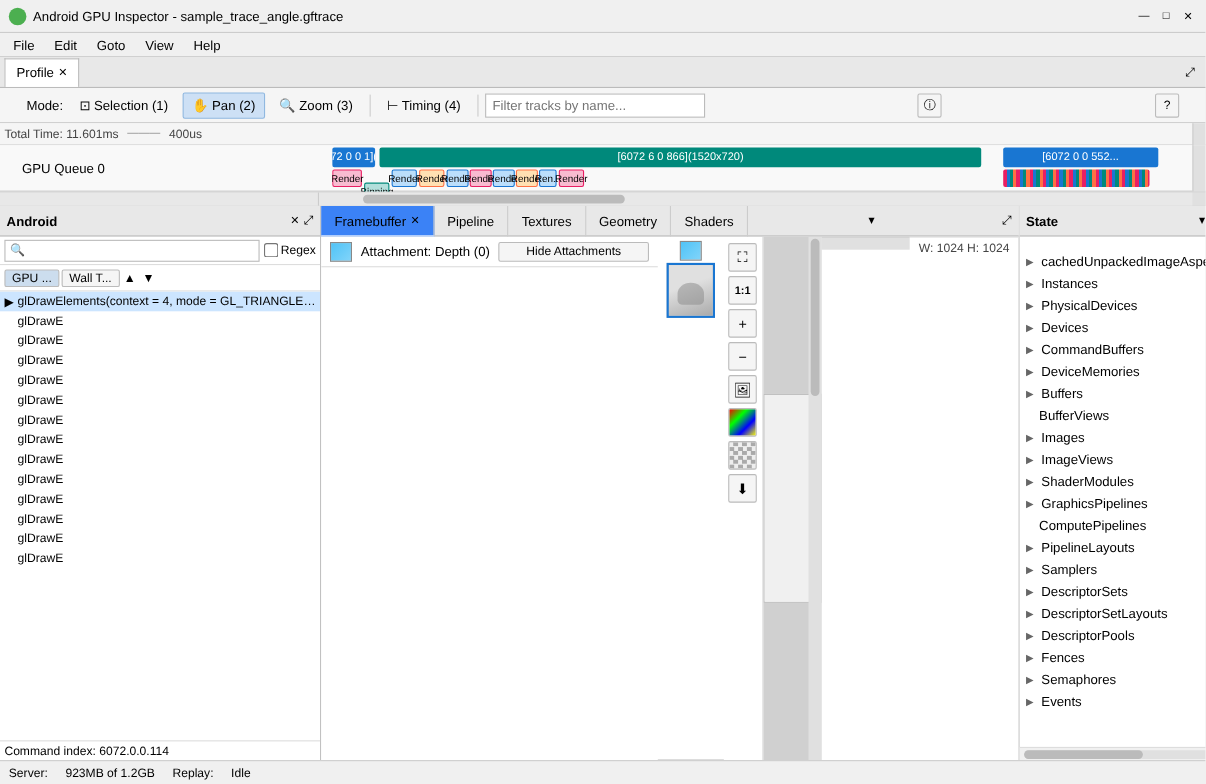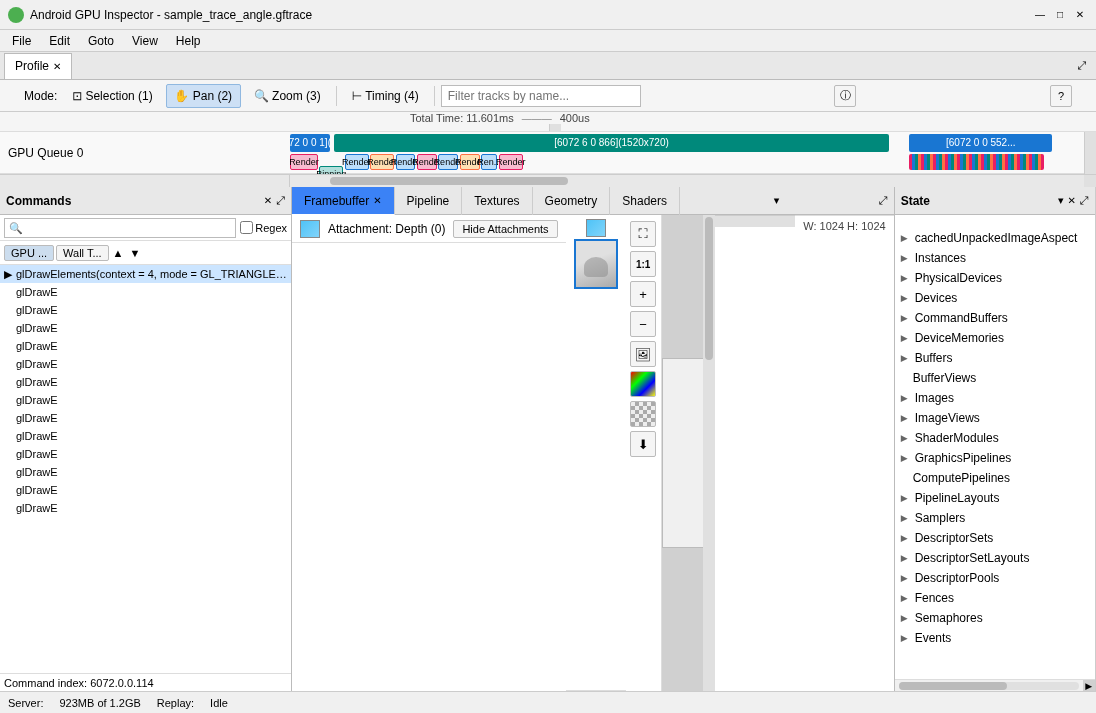--- a/index.html
+++ b/index.html
@@ -24,27 +24,27 @@
 
     
     #toolbar { display: flex; align-items: center; height: 32px; background: #f5f5f5; border-bottom: 1px solid #ccc; padding: 0 24px; gap: 4px; }
     .tool-btn { display: flex; align-items: center; gap: 3px; padding: 3px 8px; border: 1px solid transparent; cursor: pointer; font-size: 12px; border-radius: 2px; height: 24px; }
     .tool-btn.active { background: #cde0f5; border-color: #90b8e0; }
     .tool-separator { width: 1px; height: 20px; background: #ccc; margin: 0 2px; }
     #filter-input { width: 200px; height: 22px; border: 1px solid #bbb; padding: 0 6px; font-size: 12px; background: #fff; }
     .info-btn { width: 22px; height: 22px; border: 1px solid #bbb; display: flex; align-items: center; justify-content: center; cursor: pointer; background: #f5f5f5; border-radius: 2px; font-size: 11px; margin-left: auto; }
 
     
-    #time-ruler-area { display: flex; align-items: center; height: 20px; background: #f5f5f5; border-bottom: 1px solid #ddd; padding-left: 14px; font-size: 11px; color: #444; flex-direction: column; }
+    #time-ruler-area { display: flex; align-items: center; height: 20px; background: #f5f5f5; border-bottom: 1px solid #ddd; padding-left: 4px; font-size: 11px; color: #444; }
     #time-ruler-label { width: 290px; flex-shrink: 0; display: flex; align-items: center; gap: 8px; }
     #time-ruler-ticks { flex: 1; display: flex; align-items: center; position: relative; overflow: hidden; }
 
     
     #gpu-row { display: flex; align-items: center; height: 42px; background: #f9f9f9; border-bottom: 1px solid #ddd; }
-    #gpu-label { width: 290px; flex-shrink: 0; padding-left: 8px; font-size: 12px; font-weight: 500; }
+    #gpu-label { width: 290px; flex-shrink: 0; padding-left: 8px; font-size: 12px; font-weight: 500; margin-left: 12px; }
     #gpu-track { flex: 1; height: 42px; position: relative; overflow: hidden; }
     .track-block { position: absolute; top: 2px; height: 18px; display: flex; align-items: center; justify-content: center; font-size: 10px; white-space: nowrap; overflow: hidden; text-overflow: ellipsis; color: #fff; border-radius: 2px; cursor: pointer; }
     .render-bar { position: absolute; top: 22px; height: 16px; display: flex; align-items: center; justify-content: center; font-size: 9px; color: #000; border-radius: 2px; cursor: pointer; }
 
     
     #hscroll { height: 12px; background: #e0e0e0; border-top: 1px solid #ccc; }
 
     
     #commands-panel { width: 292px; flex-shrink: 0; display: flex; flex-direction: column; border-right: 1px solid #bbb; background: #fff; }
     #commands-header { display: flex; align-items: center; height: 28px; background: #e8e8e8; border-bottom: 1px solid #bbb; padding: 0 6px; gap: 4px; }
@@ -70,21 +70,21 @@
     #center-tabs { display: flex; align-items: center; height: 28px; background: #e8e8e8; border-bottom: 1px solid #bbb; }
     .c-tab { padding: 4px 12px; font-size: 12px; cursor: pointer; border-right: 1px solid #ccc; height: 28px; display: flex; align-items: center; }
     .c-tab.active { background: #3b82f6; border-bottom: 1px solid #fff; margin-bottom: -1px; }
     .c-tab.closeable { gap: 4px; }
     .c-tab-close { font-size: 10px; }
     .panel-expand-right { margin-left: auto; font-size: 11px; cursor: pointer; padding: 0 6px; }
 
     
     #fb-content { display: flex; flex: 1; overflow: hidden; }
     #fb-attachment-bar { display: flex; align-items: center; height: 28px; border-bottom: 1px solid #ddd; padding: 0 8px; font-size: 12px; gap: 8px; }
-    #fb-attachment-bar .hide-btn { margin-left: auto; padding: 2px 8px; font-size: 11px; border: 1px solid #bbb; background: #f5f5f5; cursor: pointer; border-radius: 2px; }
+    #fb-attachment-bar .hide-btn { margin-left: auto; padding: 2px 24px; font-size: 11px; border: 1px solid #bbb; background: #f5f5f5; cursor: pointer; border-radius: 2px; }
     #fb-tools { width: 36px; flex-shrink: 0; display: flex; flex-direction: column; align-items: center; padding: 6px 0; gap: 4px; border-right: 1px solid #ddd; }
     .fb-tool-btn { width: 26px; height: 26px; border: 1px solid #bbb; background: #f5f5f5; display: flex; align-items: center; justify-content: center; cursor: pointer; border-radius: 2px; font-size: 13px; }
     #fb-preview { flex: 1; background: #e0e0e0; display: flex; align-items: center; justify-content: center; overflow: hidden; position: relative; }
     #fb-info-bar { height: 20px; border-top: 1px solid #ddd; display: flex; align-items: center; padding: 0 8px; font-size: 11px; color: #444; }
 
     
     #state-panel { width: 200px; flex-shrink: 0; display: flex; flex-direction: column; background: #fff; gap: 13px; }
     #state-header { display: flex; align-items: center; height: 28px; background: #e8e8e8; border-bottom: 1px solid #bbb; padding: 0 6px; gap: 4px; }
     #state-tree { flex: 1; overflow-y: auto; }
     .state-item { display: flex; align-items: center; padding: 2px 6px; font-size: 12px; cursor: pointer; height: 20px; }
@@ -248,21 +248,21 @@
         <div style="position:absolute; left:5%; width:30%; height:8px; top:2px; background:#bbb; border-radius:4px;"></div>
       </div>
       <div style="width:12px; background:#e0e0e0; height:12px;"></div>
     </div>
   </div>
 
   <div id="panels-row" style="display:flex; flex:1; overflow:hidden;">
 
     <div id="commands-panel">
       <div id="commands-header">
-        <span class="panel-title">Commands</span>
+        <span class="panel-title">Android</span>
         <span class="panel-close">✕</span>
         <span class="panel-expand">⤢</span>
       </div>
       <div id="commands-toolbar">
         <input id="cmd-search" type="text" placeholder="🔍" style="">
         <label class="regex-toggle">
           <input type="checkbox" style="">
           <span>Regex</span>
         </label>
       </div>

